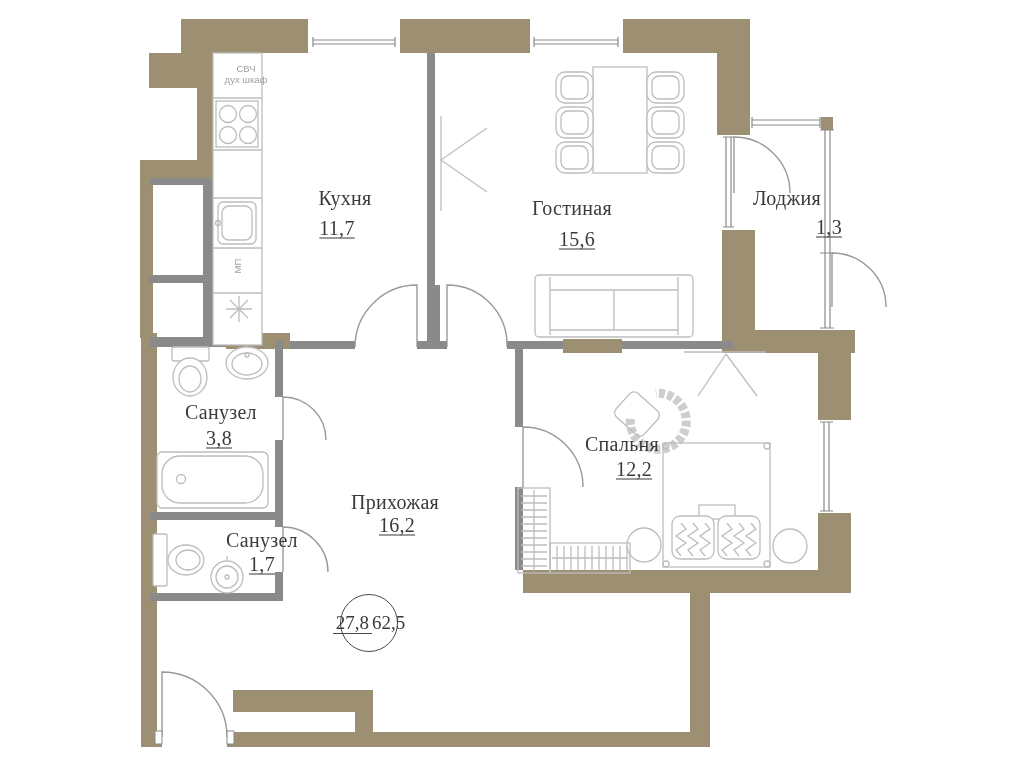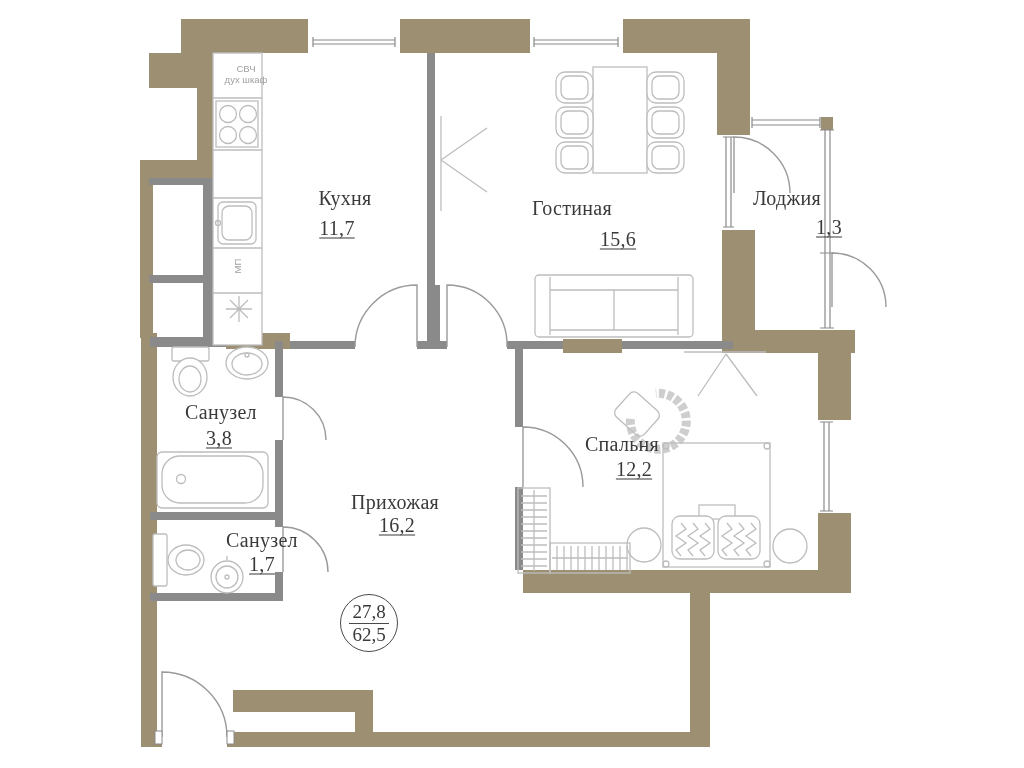--- a/index.html
+++ b/index.html
@@ -18,21 +18,21 @@
   .arm{stroke:var(--furn,#BDBDBD);fill:none;stroke-width:9;stroke-dasharray:6 2.5;opacity:.75;}
   
   .lbl,.val{position:absolute;transform:translate(-50%,-50%);white-space:nowrap;
             color:var(--text,#3A3A3A);font-size:20px;letter-spacing:.3px;}
   .val{text-decoration:underline;text-decoration-thickness:1.3px;text-underline-offset:3px;}
   .tiny{position:absolute;transform:translate(-50%,-50%);color:var(--subtext,#A0A0A0);
         font-family:"Liberation Sans",sans-serif;font-size:9.5px;line-height:1.15;text-align:center;white-space:nowrap;}
   .tiny-rot{transform:translate(-50%,-50%) rotate(-90deg);}
   .badge{position:absolute;left:369px;top:623px;transform:translate(-50%,-50%);
          width:58px;height:58px;border:1.6px solid #4a4a4a;border-radius:50%;background:#fff;
-         display:flex;flex-direction:column;justify-content:center;align-items:center;
+         display:flex;flex-direction:row;justify-content:center;align-items:center;
          color:var(--text,#3A3A3A);font-size:19px;line-height:1.12;box-sizing:border-box;}
   .badge-top{border-bottom:1.5px solid #4a4a4a;padding:0 3px;}
 </style>
 </head>
 <body>
 
 <div id="stage">
 
   <svg class="plan-svg" viewBox="0 0 1024 768">
 
@@ -204,21 +204,21 @@
       <circle class="f" cx="227" cy="577" r="11"></circle>
       <circle class="f" cx="227" cy="577" r="2"></circle>
       <path class="f" d="M227 560 V556"></path>
     </g>
   </svg>
 
   <div class="lbl" style="left:345px;top:198px;">Кухня</div>
   <div class="val" style="left:337px;top:228px;">11,7</div>
 
   <div class="lbl" style="left:572px;top:208px;">Гостиная</div>
-  <div class="val" style="left:577px;top:239px;margin-left:41px;">15,6</div>
+  <div class="val" style="left:577px;top:239px;">15,6</div>
 
   <div class="lbl" style="left:787px;top:198px;">Лоджия</div>
   <div class="val" style="left:783px;top:227px;margin-left:46px;">1,3</div>
 
   <div class="lbl" style="left:221px;top:412px;">Санузел</div>
   <div class="val" style="left:219px;top:438px;">3,8</div>
 
   <div class="lbl" style="left:262px;top:540px;">Санузел</div>
   <div class="val" style="left:262px;top:564px;">1,7</div>
 

